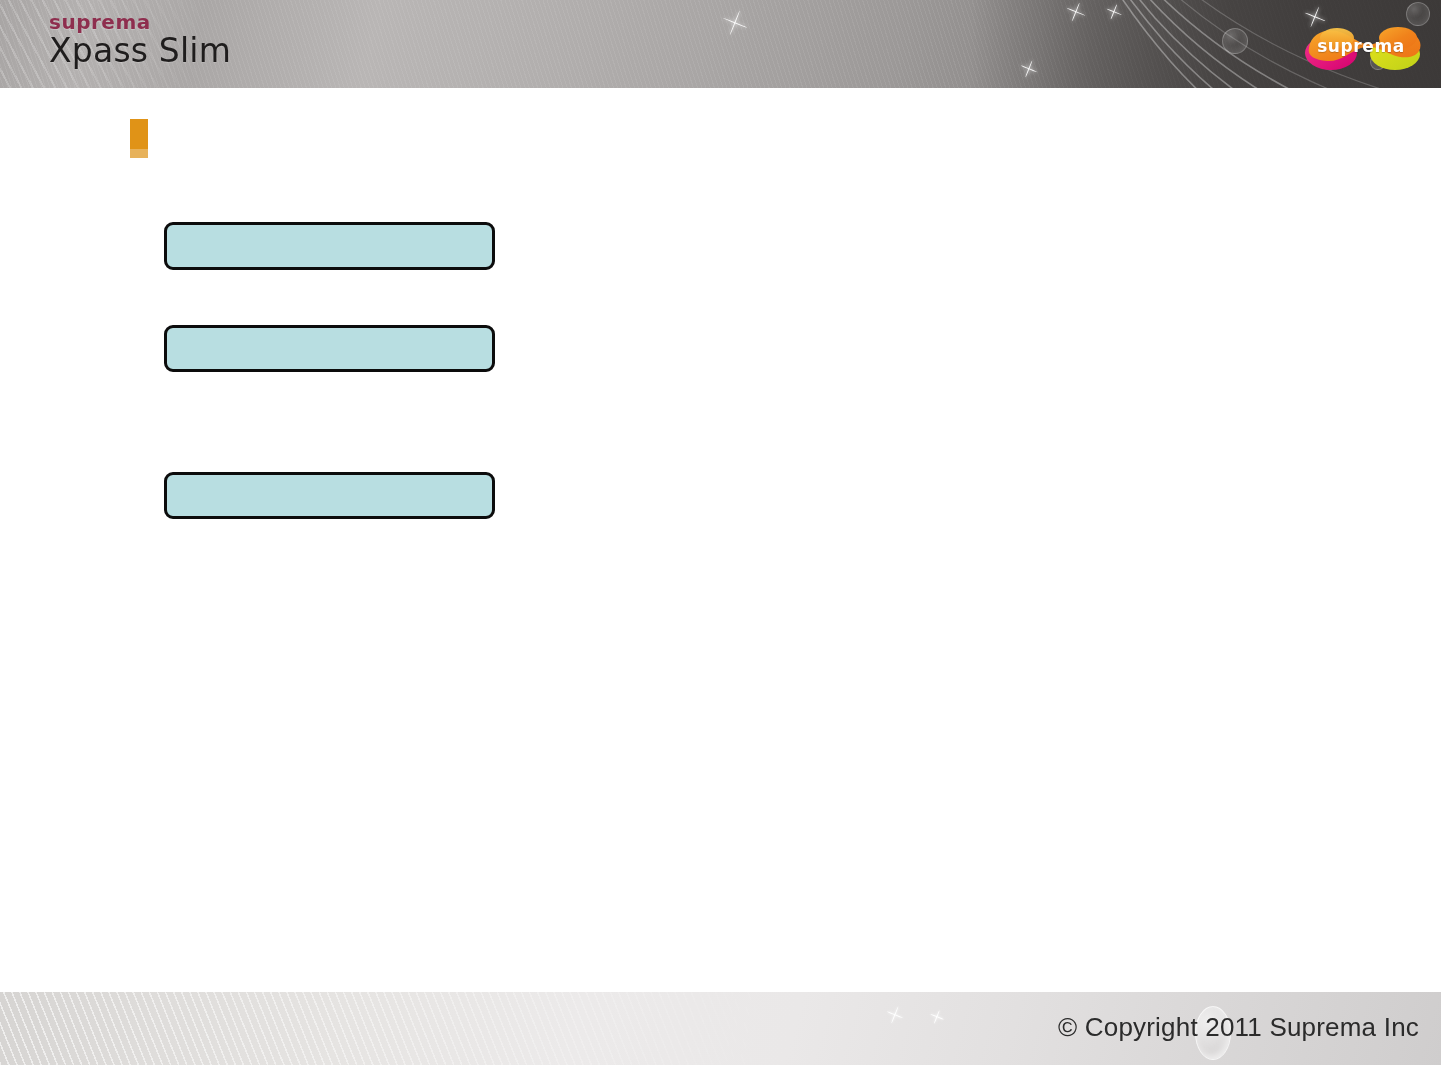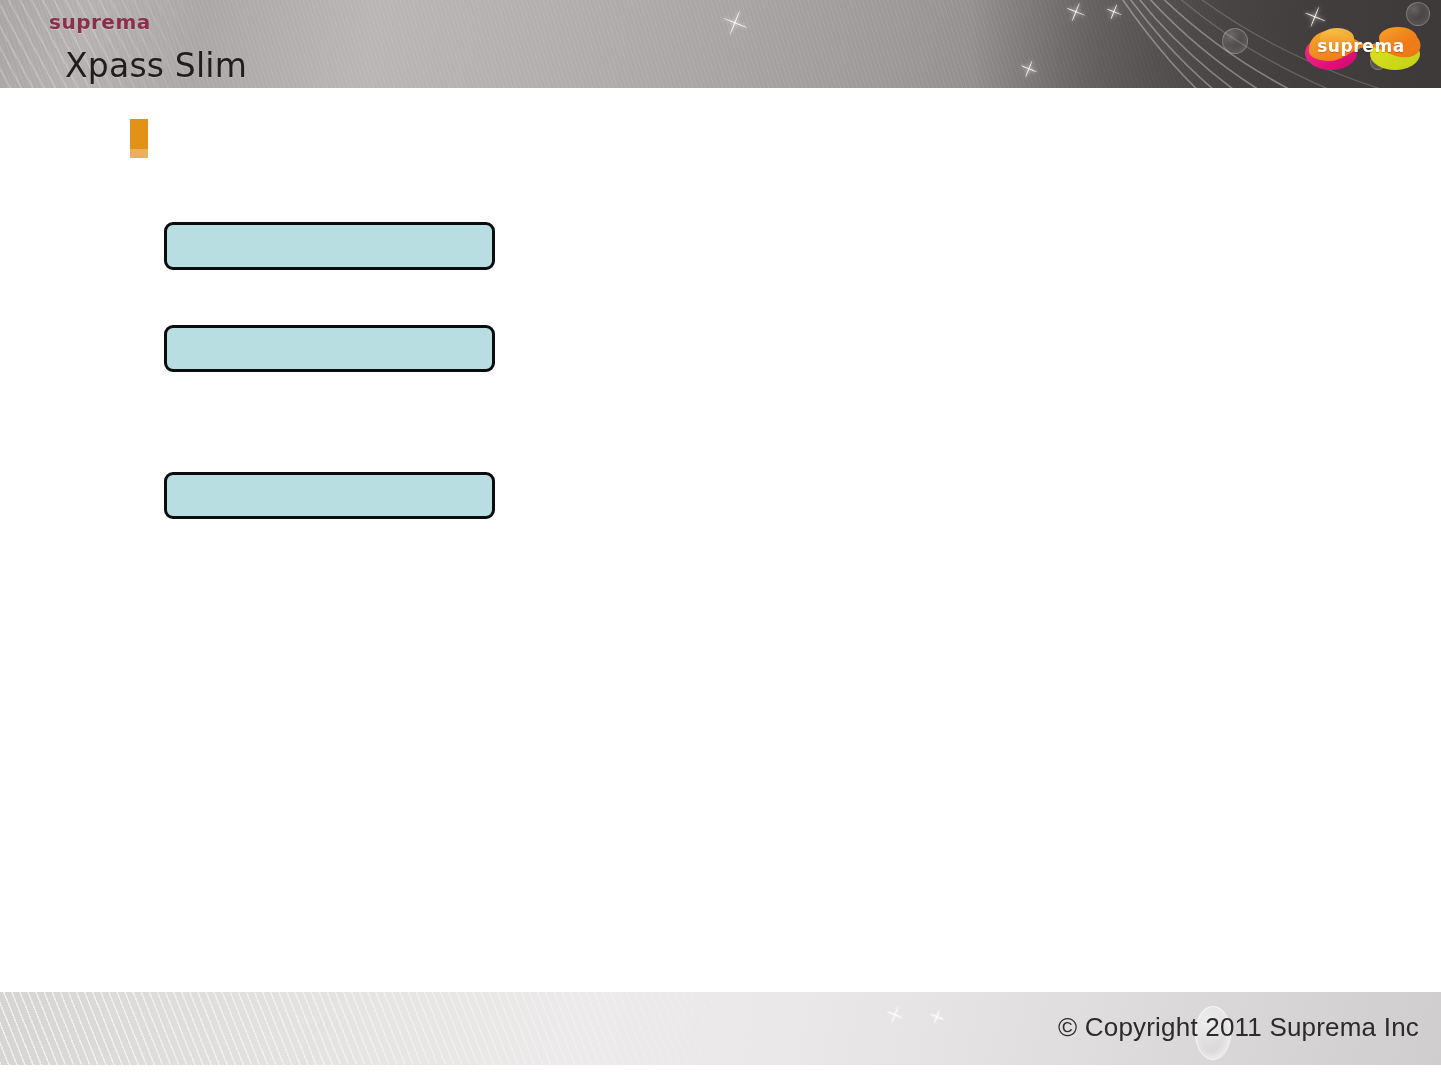--- a/index.html
+++ b/index.html
@@ -143,21 +143,21 @@
     line-height: 1;
     margin: 0 0 1px 0;
   }
   .brand-title {
     font-family: "DejaVu Sans", sans-serif;
     font-size: 33px;
     font-weight: 400;
     color: #1f1d1d;
     line-height: 1.08;
     letter-spacing: 0.2px;
-    margin: 16px;
+    margin: 0;
     text-shadow: 0 1px 1px rgba(255,255,255,0.18);
   }
 
   
   .logo-mark {
     position: absolute;
     left: 1297px; top: 20px;
     width: 128px; height: 52px;
   }
   .logo-mark svg { display:block; width:100%; height:100%; }

